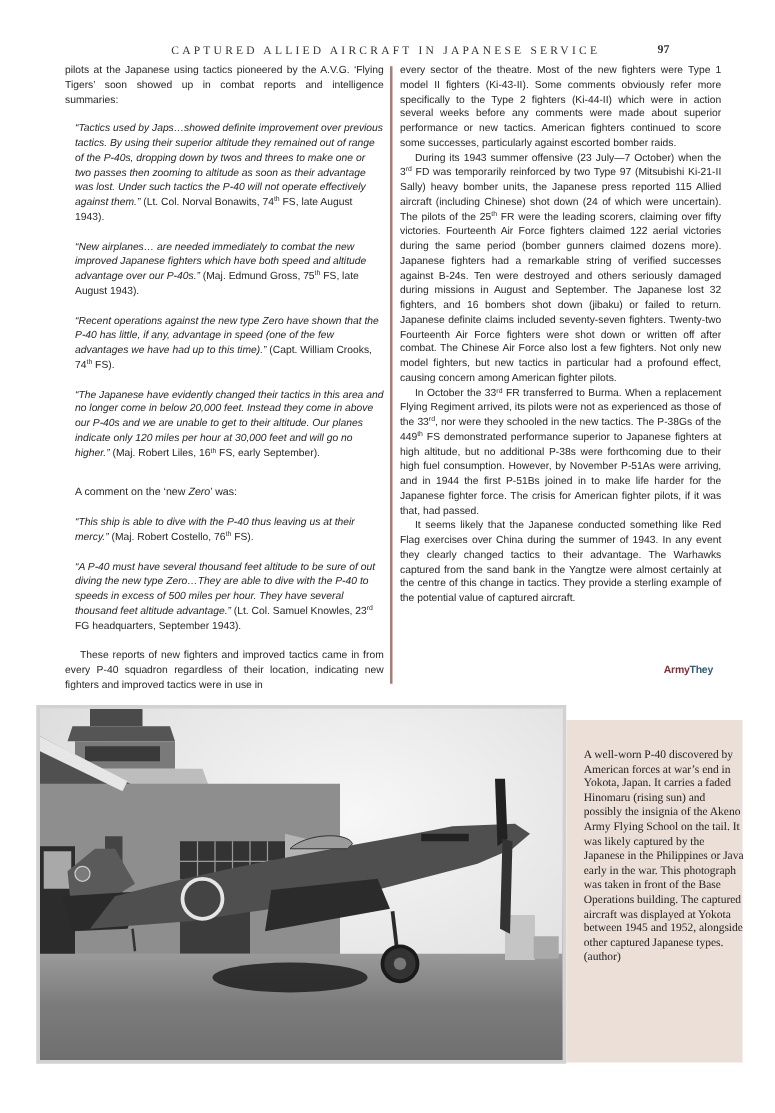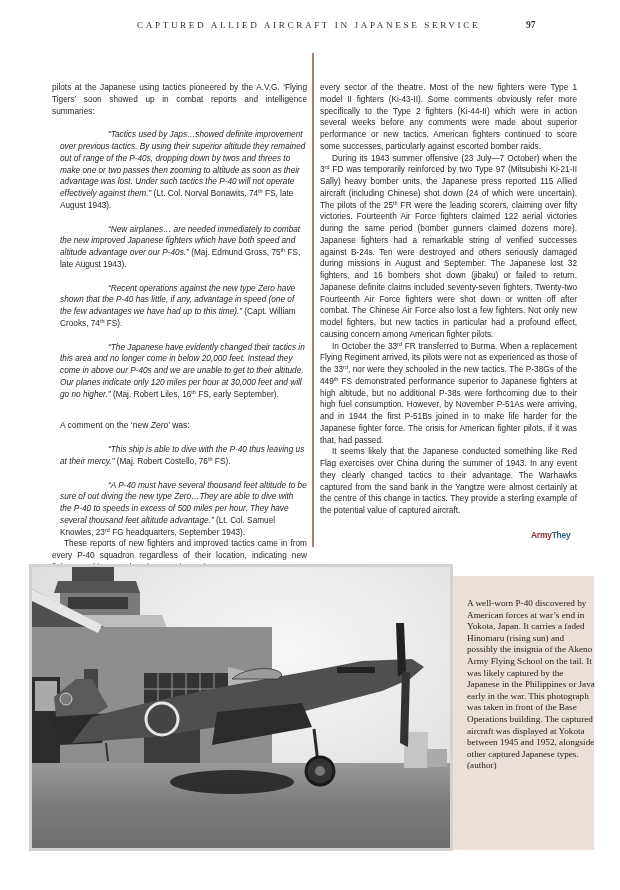--- a/index.html
+++ b/index.html
@@ -1,48 +1,48 @@
 <!DOCTYPE html>
 <html><head>
 <meta charset="utf-8">
 <style>
   * { box-sizing: border-box; margin: 0; padding: 0; }
   html, body { width: 620px; height: 890px; background: #ffffff; overflow: hidden; }
   body { position: relative; font-family: "Liberation Sans", sans-serif; color: #222; }
 
   .running-head {
-    position: absolute; left: 0; top: 20px; width: 541px; height: 14px;
+    position: absolute; left: 0; top: 35px; width: 541px; height: 14px;
   }
   .running-head .title {
     position: absolute; left: 137px; top: 0;
     font-family: "Liberation Serif", serif; font-size: 9.2px; letter-spacing: 2.6px;
     color: #333; white-space: nowrap;
   }
   .running-head .folio {
     position: absolute; left: 526px; top: 0;
     font-family: "Liberation Serif", serif; font-size: 9.5px; font-weight: bold; color: #333;
   }
 
   .col {
     position: absolute; top: 50px;
     font-size: 8.25px; line-height: 11.75px; color: #262626;
   }
   .col.left { left: 52px; width: 255px; }
   .col.right { left: 320px; width: 257px; }
   .col p { text-align: justify; }
   .col p.indent { text-indent: 12px; }
-  .col p.flush { text-indent: 0; margin-top: 32px; }
+  .col p.flush { text-indent: 0; }
 
   .quote {
     padding-left: 8px; margin-top: 12px; text-align: left !important;
   }
-  .quote .q { font-style: italic; margin-left: 48px; }
+  .quote .q { font-style: italic; }
   .quote sup, .col sup { font-size: 5.5px; line-height: 0; vertical-align: 3px; }
   .plain-line { margin-top: 20px; padding-left: 8px; font-size: 8.5px; }
-  .after-gap { }
+  .after-gap { margin-top: 12px; }
 
   .col-rule {
     position: absolute; left: 312px; top: 53px; width: 2px; height: 494px; background: #a87d74;
   }
 
   .signature {
     position: absolute; left: 531px; top: 530px; font-size: 8.4px; font-weight: bold; letter-spacing: -0.2px;
   }
   .signature .axis { color: #8a2c34; }
   .signature .wings { color: #2f5f7a; }

